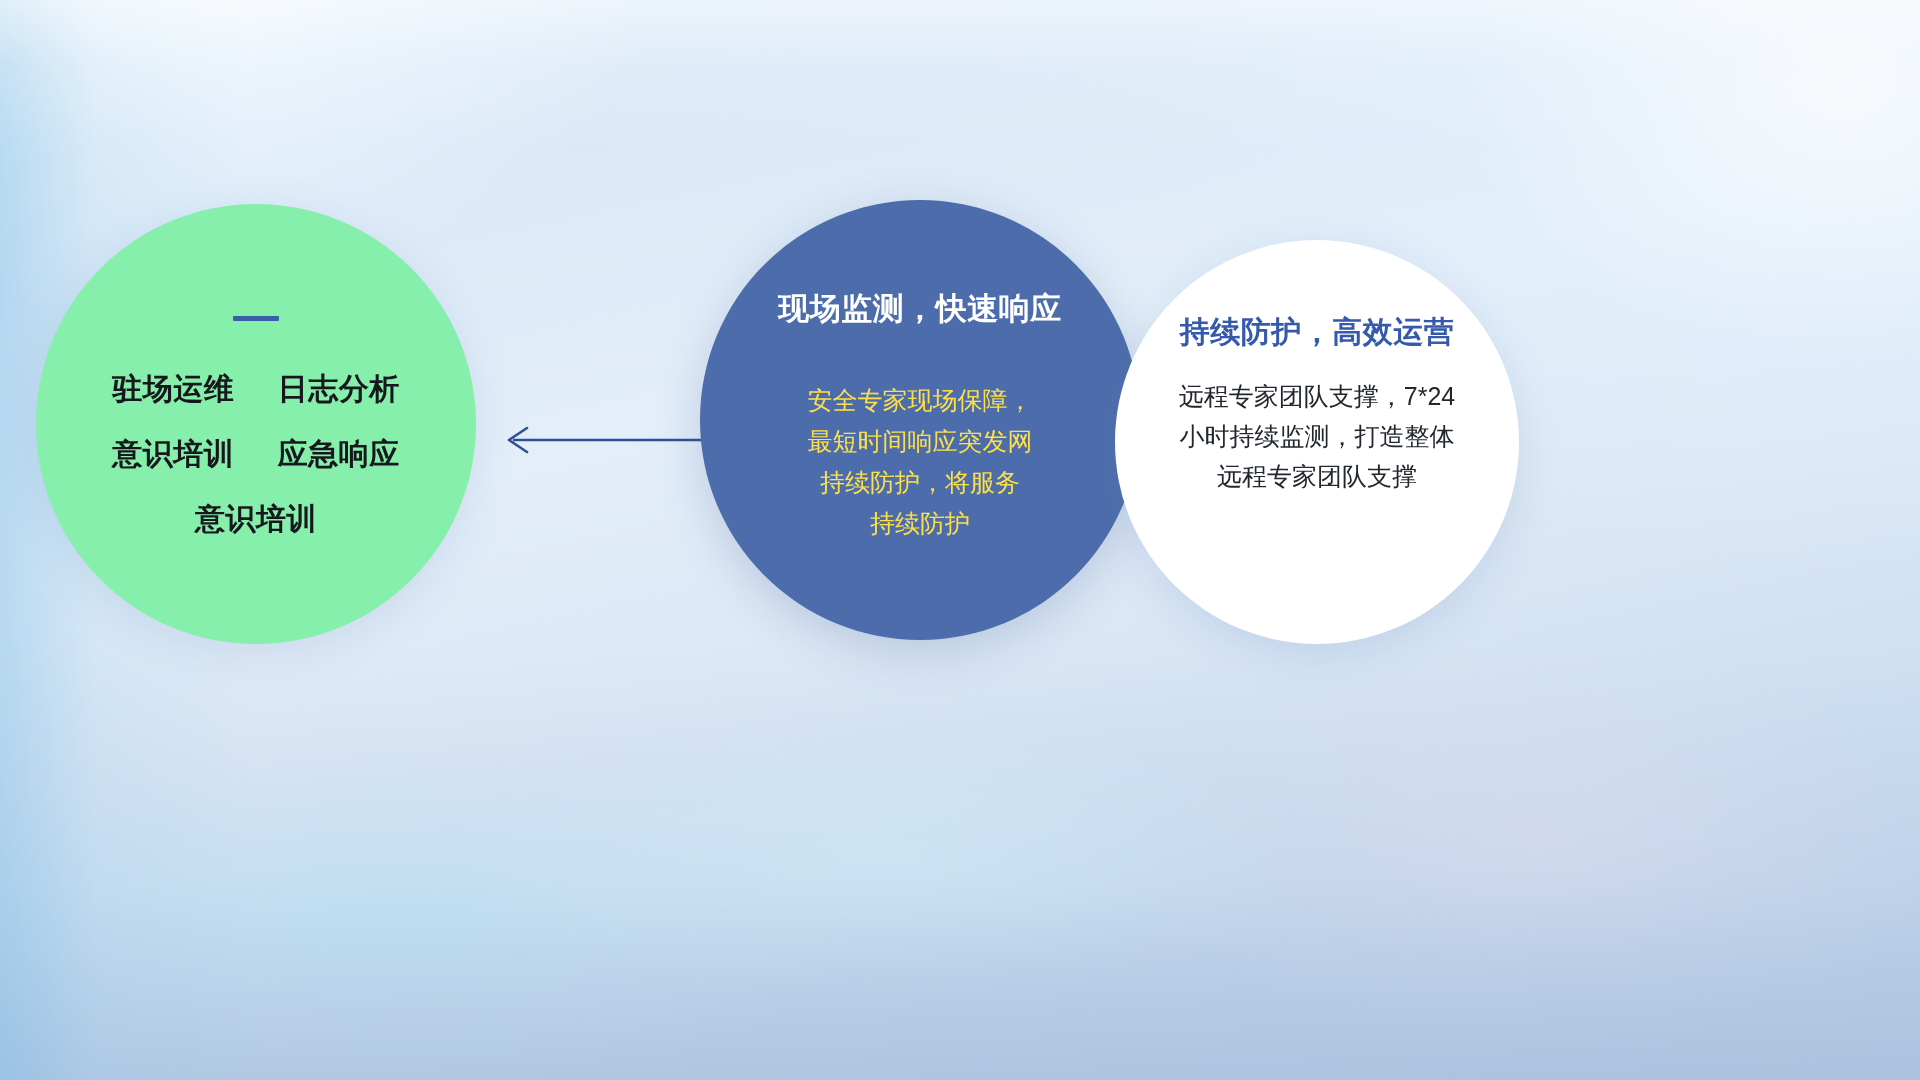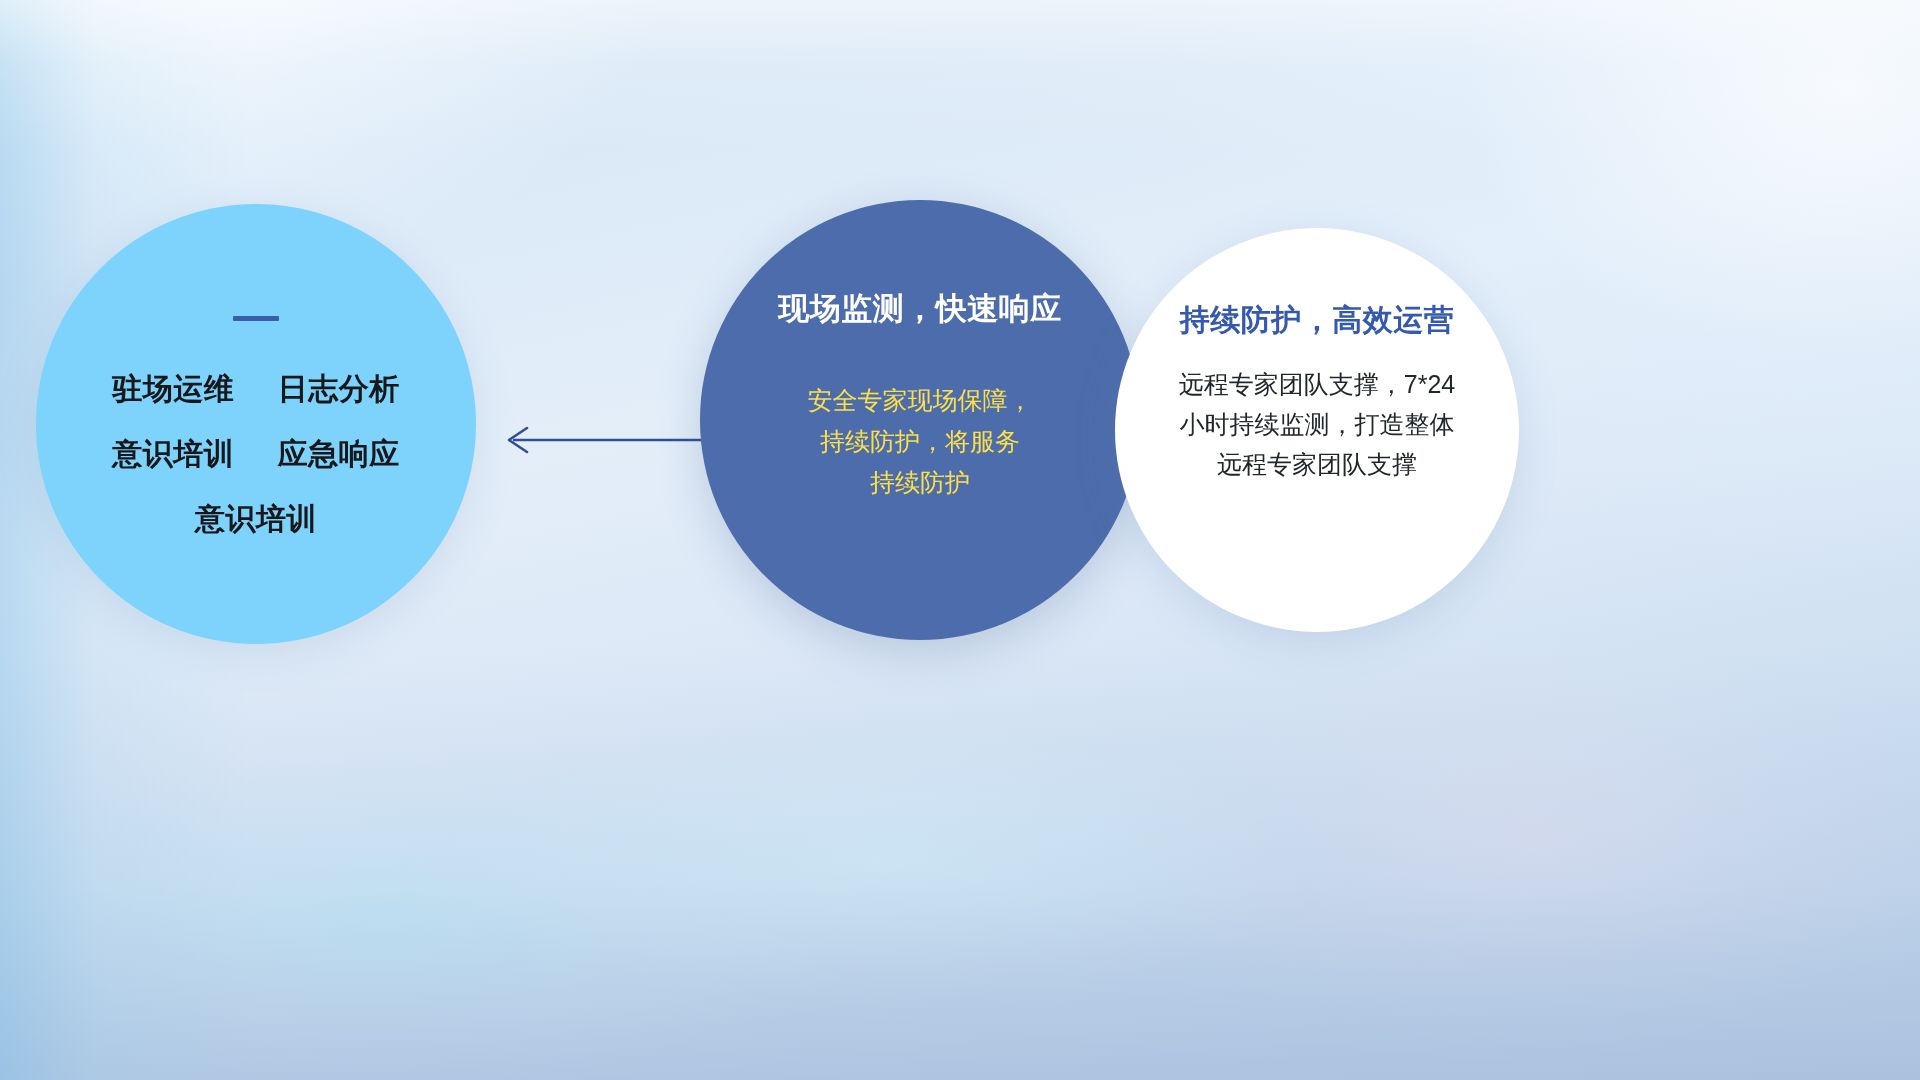--- a/index.html
+++ b/index.html
@@ -97,21 +97,21 @@
     position: absolute;
     border-radius: 50%;
     box-sizing: border-box;
   }
 
   .circle-left {
     left: 36px;
     top: 204px;
     width: 440px;
     height: 440px;
-    background: #7dd3fc;
+    background: #86efac;
     box-shadow: 0 10px 42px rgba(92,130,180,0.16);
     display: flex;
     flex-direction: column;
     align-items: center;
     justify-content: flex-start;
     padding-top: 112px;
   }
 
   .dash {
     width: 46px;
@@ -161,21 +161,21 @@
     width: 300px;
     text-align: center;
     font-size: 25px;
     line-height: 41px;
     color: #fde047;
     font-weight: normal;
   }
 
   .circle-right {
     left: 1115px;
-    top: 228px;
+    top: 240px;
     width: 404px;
     height: 404px;
     background: #ffffff;
     z-index: 3;
     display: flex;
     flex-direction: column;
     align-items: center;
     padding-top: 72px;
     box-shadow: 0 10px 42px rgba(92,130,180,0.18);
   }
@@ -231,20 +231,21 @@
       <div class="left-line">
         <span>意识培训</span>
       </div>
     </div>
   </div>
 
   <div class="circle circle-mid">
     <div class="mid-title">现场监测，快速响应</div>
     <div class="mid-body">
       <div>安全专家现场保障，</div>
+      <div>最短时间响应突发网</div>
       <div>持续防护，将服务</div>
       <div>持续防护</div>
     </div>
   </div>
 
   <div class="circle circle-right">
     <div class="right-title">持续防护，高效运营</div>
     <div class="right-body">
       <div>远程专家团队支撑，7*24</div>
       <div>小时持续监测，打造整体</div>

